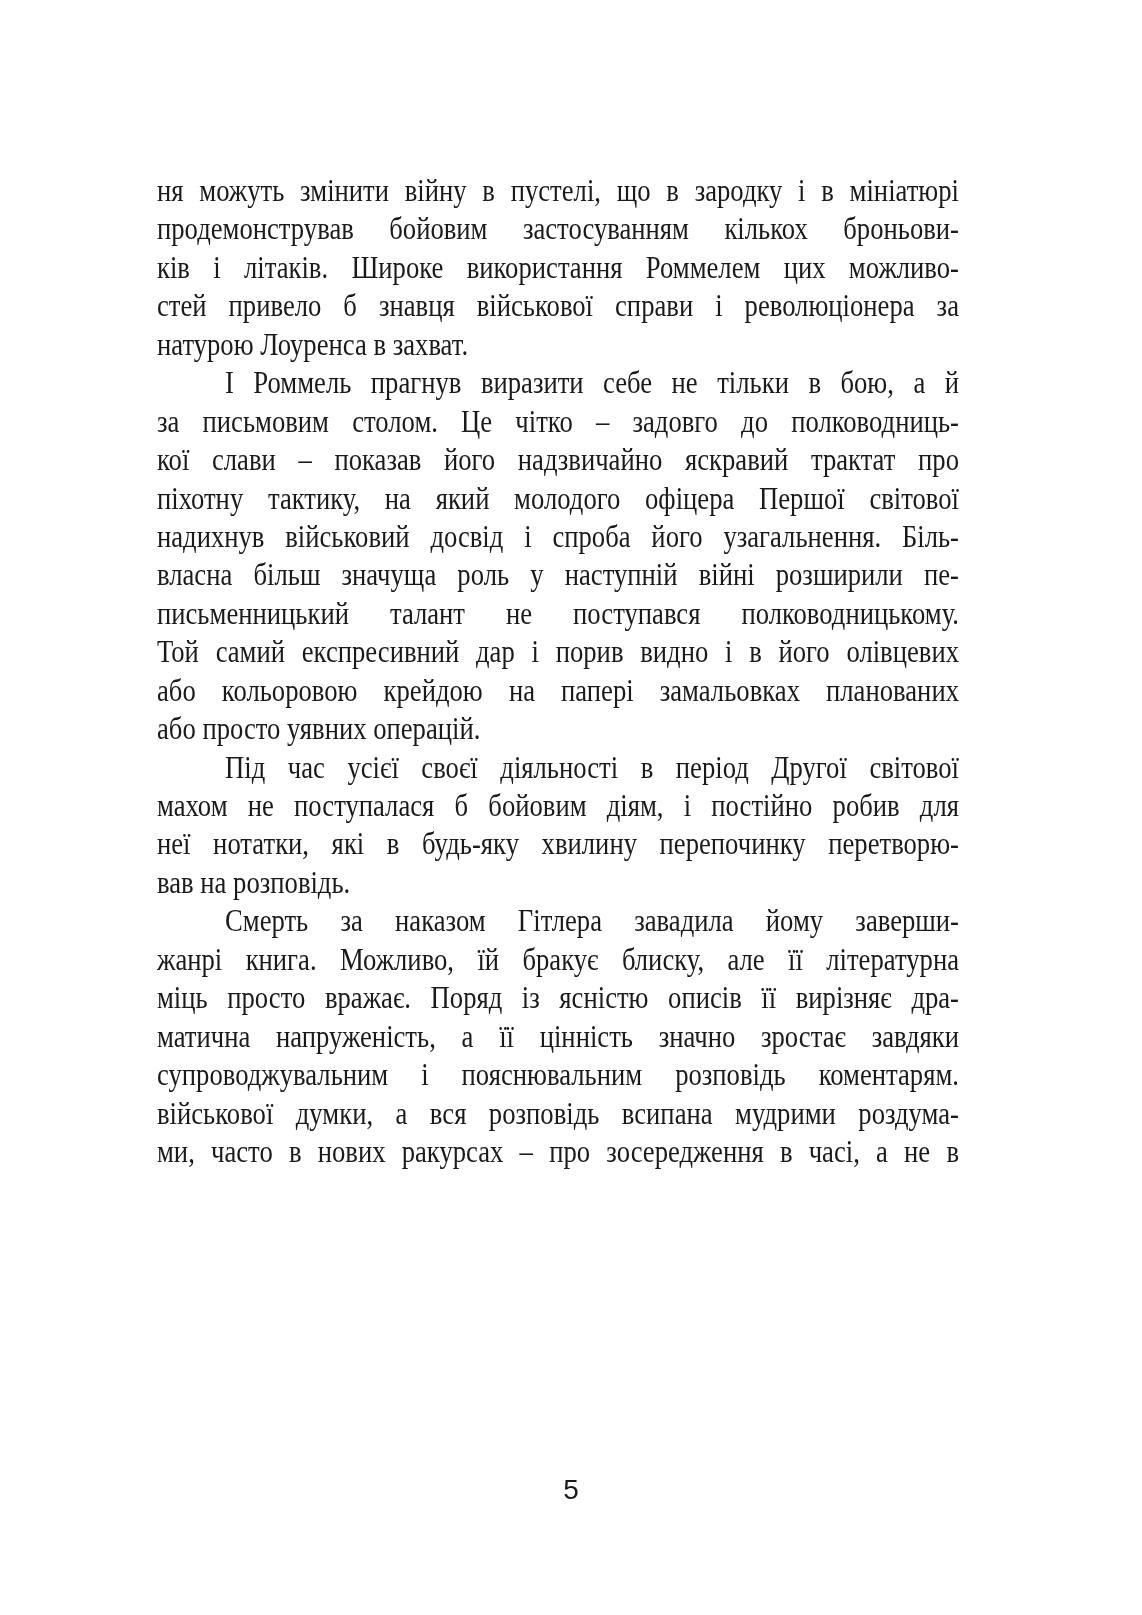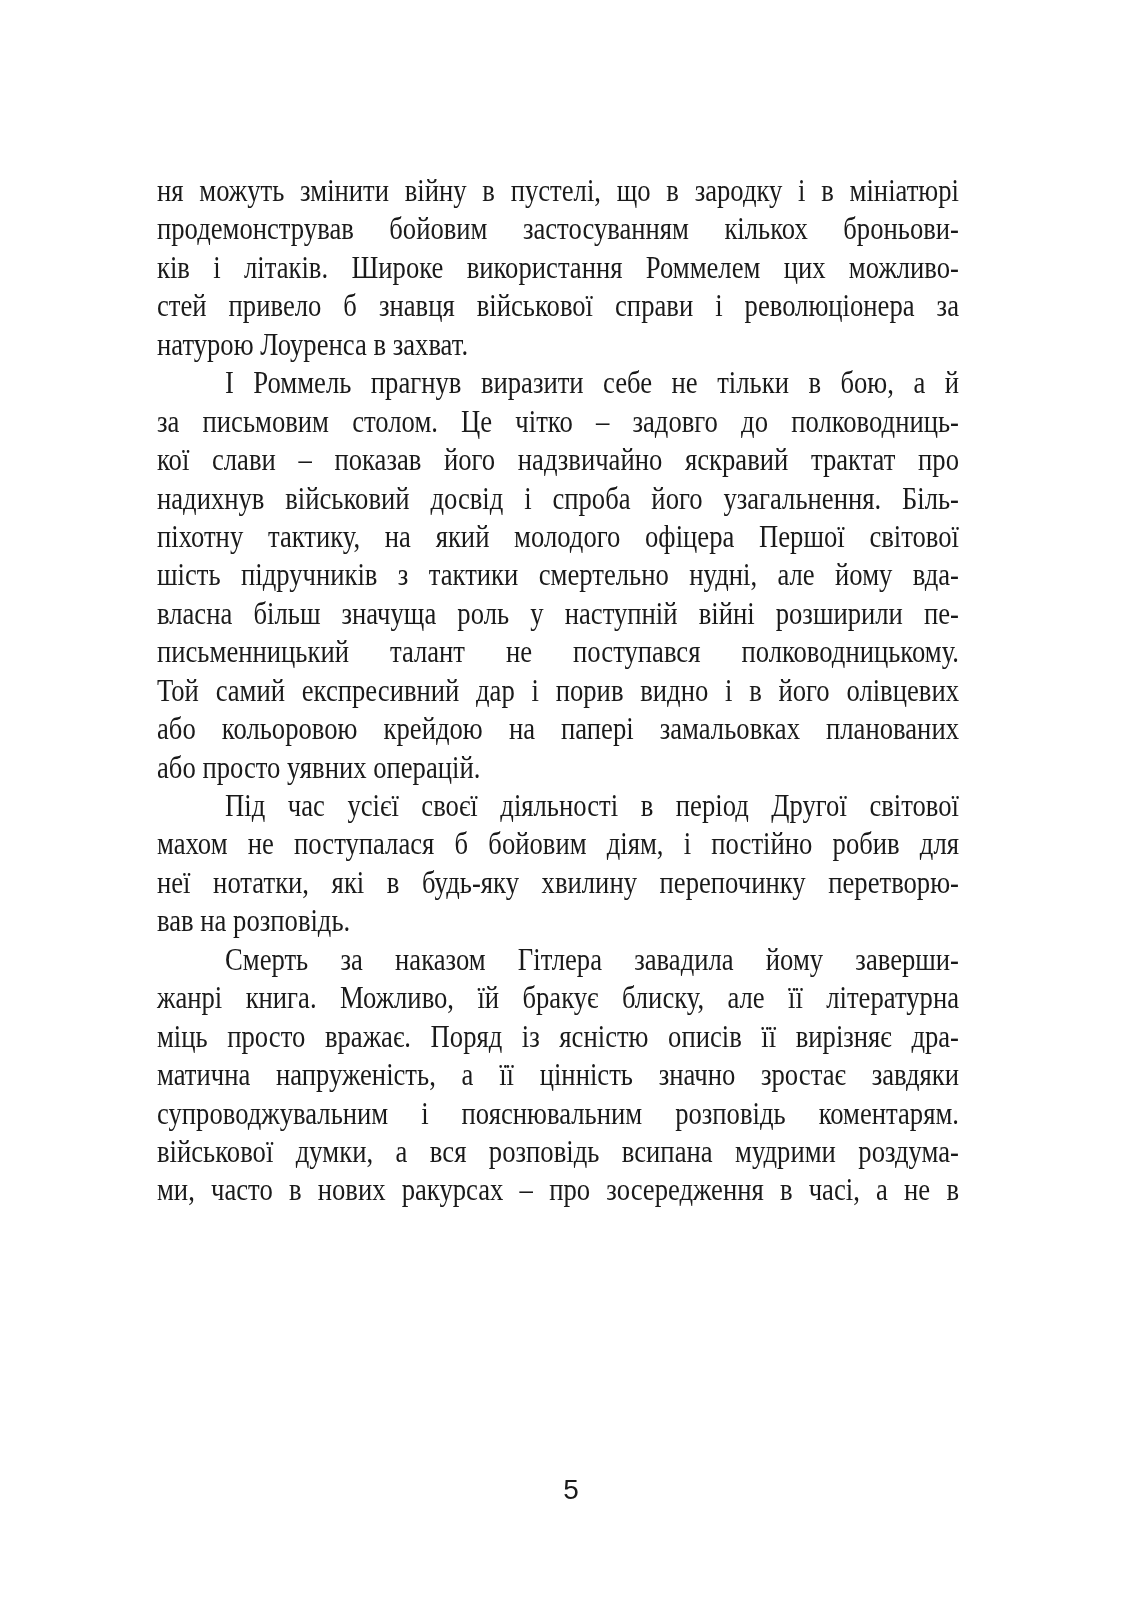--- a/index.html
+++ b/index.html
@@ -86,27 +86,24 @@
         <div class="line indent">
           <span class="line-inner" style="width: 853.488px; margin-left: 68px; text-indent: 0px; transform: scaleX(0.86);">І Роммель прагнув виразити себе не тільки в бою, а й</span>
         </div>
         <div class="line">
           <span class="line-inner" style="width: 932.558px; margin-left: 0px; text-indent: 0px; transform: scaleX(0.86);">за письмовим столом. Це чітко – задовго до полководниць-</span>
         </div>
         <div class="line">
           <span class="line-inner" style="width: 932.558px; margin-left: 0px; text-indent: 0px; transform: scaleX(0.86);">кої слави – показав його надзвичайно яскравий трактат про</span>
         </div>
         <div class="line">
-          <span class="line-inner" style="width: 932.558px; margin-left: 0px; text-indent: 0px; transform: scaleX(0.86);">надихнув військовий досвід і спроба його узагальнення. Біль-</span>
-        </div>
-        <div class="line">
           <span class="line-inner" style="width: 932.558px; margin-left: 0px; text-indent: 0px; transform: scaleX(0.86);">піхотну тактику, на який молодого офіцера Першої світової</span>
         </div>
         <div class="line">
-          <span class="line-inner" style="width: 932.558px; margin-left: 0px; text-indent: 0px; transform: scaleX(0.86);">шість підручників з тактики смертельно нудні, але йому вда-</span>
+          <span class="line-inner" style="width: 932.558px; margin-left: 0px; text-indent: 0px; transform: scaleX(0.86);">надихнув військовий досвід і спроба його узагальнення. Біль-</span>
         </div>
         <div class="line">
           <span class="line-inner" style="width: 932.558px; margin-left: 0px; text-indent: 0px; transform: scaleX(0.86);">власна більш значуща роль у наступній війні розширили пе-</span>
         </div>
         <div class="line">
           <span class="line-inner" style="width: 932.558px; margin-left: 0px; text-indent: 0px; transform: scaleX(0.86);">письменницький талант не поступався полководницькому.</span>
         </div>
         <div class="line">
           <span class="line-inner" style="width: 932.558px; margin-left: 0px; text-indent: 0px; transform: scaleX(0.86);">Той самий експресивний дар і порив видно і в його олівцевих</span>
         </div>

